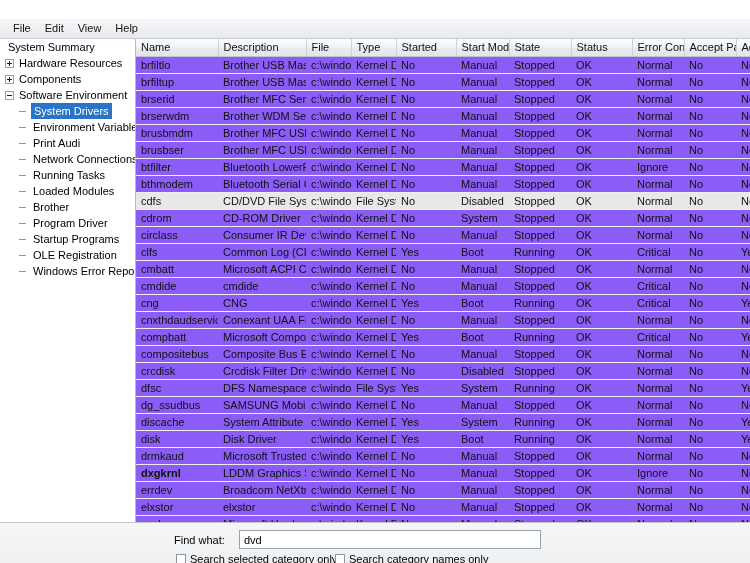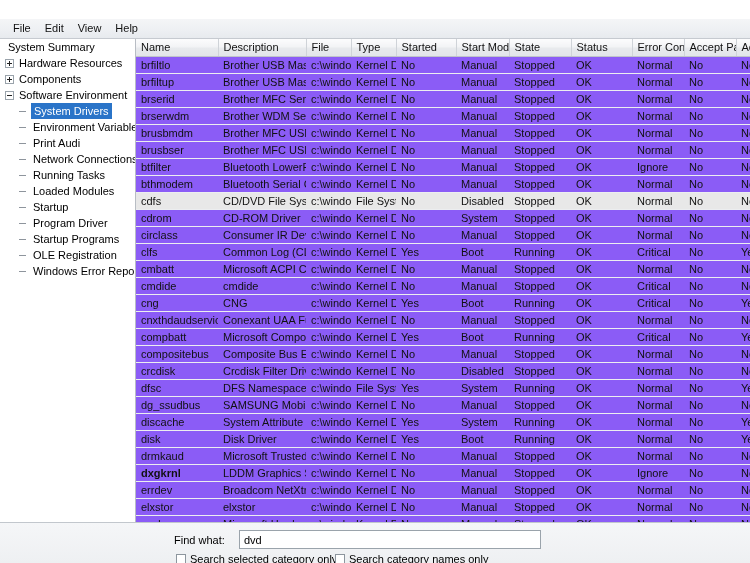--- a/index.html
+++ b/index.html
@@ -281,21 +281,21 @@
           <div class="tree-node tree-lvl2">
             <span class="dash"></span>
             <span class="tree-label">Running Tasks</span>
           </div>
           <div class="tree-node tree-lvl2">
             <span class="dash"></span>
             <span class="tree-label">Loaded Modules</span>
           </div>
           <div class="tree-node tree-lvl2">
             <span class="dash"></span>
-            <span class="tree-label">Startup</span>
+            <span class="tree-label">Brother</span>
           </div>
           <div class="tree-node tree-lvl2">
             <span class="dash"></span>
             <span class="tree-label">Program Driver</span>
           </div>
           <div class="tree-node tree-lvl2">
             <span class="dash"></span>
             <span class="tree-label">Startup Programs</span>
           </div>
           <div class="tree-node tree-lvl2">

